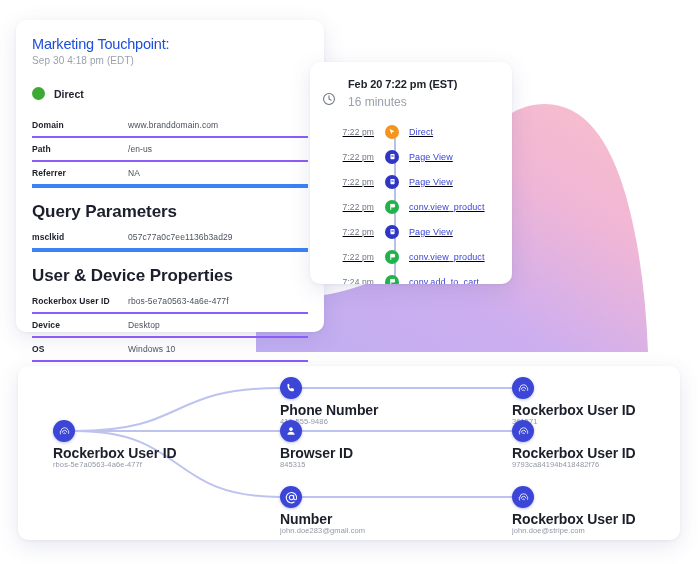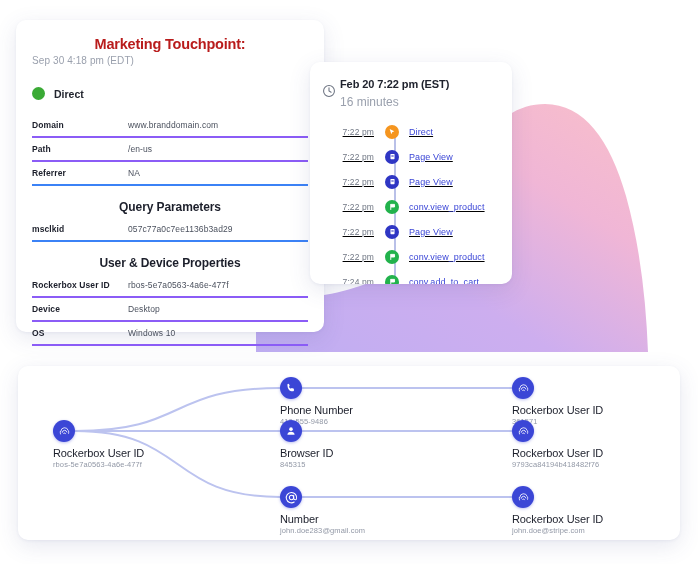--- a/index.html
+++ b/index.html
@@ -37,25 +37,24 @@
     left: 16px;
     top: 20px;
     width: 308px;
     height: 312px;
     padding: 0;
   }
   .tp-inner { padding: 16px 16px 10px 16px; }
 
   .tp-title {
     font-size: 14.5px;
-    font-weight: bold;
-    color: #b91c1c;
+    font-weight: normal;
+    color: #1d4ed8;
     letter-spacing: -0.2px;
     margin: 0 0 3px 0;
-    text-align: center;
   }
   .tp-subtitle {
     font-size: 10px;
     color: #9aa0ad;
     margin: 0 0 21px 0;
     letter-spacing: .1px;
   }
   .tp-channel {
     display: flex;
     align-items: center;
@@ -74,57 +73,56 @@
     color: #22252f;
   }
 
   .kv-table { width: 100%; }
   .kv-row {
     display: flex;
     align-items: center;
     height: 22px;
     border-bottom: 2px solid #8b5cf6;
   }
-  .kv-row.last { border-bottom: 2px solid #3b82f6; }
+  .kv-row.last { border-bottom: 4px solid #3b82f6; }
   .kv-key {
     width: 96px;
     flex: none;
     font-size: 8.5px;
     font-weight: bold;
     color: #1c1f2b;
     letter-spacing: .1px;
   }
   .kv-val {
     font-size: 8.5px;
     color: #4b515e;
     letter-spacing: .1px;
   }
 
   .section-head {
-    font-size: 12px;
+    font-size: 17px;
     font-weight: bold;
     color: #1c1f2b;
     margin: 14px 0 4px 0;
     letter-spacing: -0.1px;
-    text-align: center;
   }
 
   
   #timeline-card {
     left: 310px;
     top: 62px;
     width: 202px;
     height: 222px;
     overflow: hidden;
   }
   .tl-inner { padding: 12px 12px 8px 12px; }
   .tl-head {
     display: flex;
-    align-items: center;
-    gap: 4px;
+    align-items: flex-end;
+    gap: 12px;
     margin-bottom: 9px;
   }
   .clock-icon { flex: none; margin-top: 1px; }
   .tl-head-title {
     font-size: 11px;
     font-weight: bold;
     color: #20232e;
     letter-spacing: -0.1px;
     line-height: 13px;
   }
@@ -208,22 +206,22 @@
     justify-content: center;
     box-shadow: 0 1px 3px rgba(59,70,214,.35);
   }
   .node-text {
     position: absolute;
     left: -11px;
     top: 16px;
     white-space: nowrap;
   }
   .node-title {
-    font-size: 11px;
-    font-weight: normal;
+    font-size: 14px;
+    font-weight: bold;
     color: #1c1f2b;
     letter-spacing: -0.1px;
     line-height: 12px;
   }
   .node-sub {
     font-size: 7.5px;
     color: #9298a6;
     line-height: 11px;
     letter-spacing: .1px;
   }

